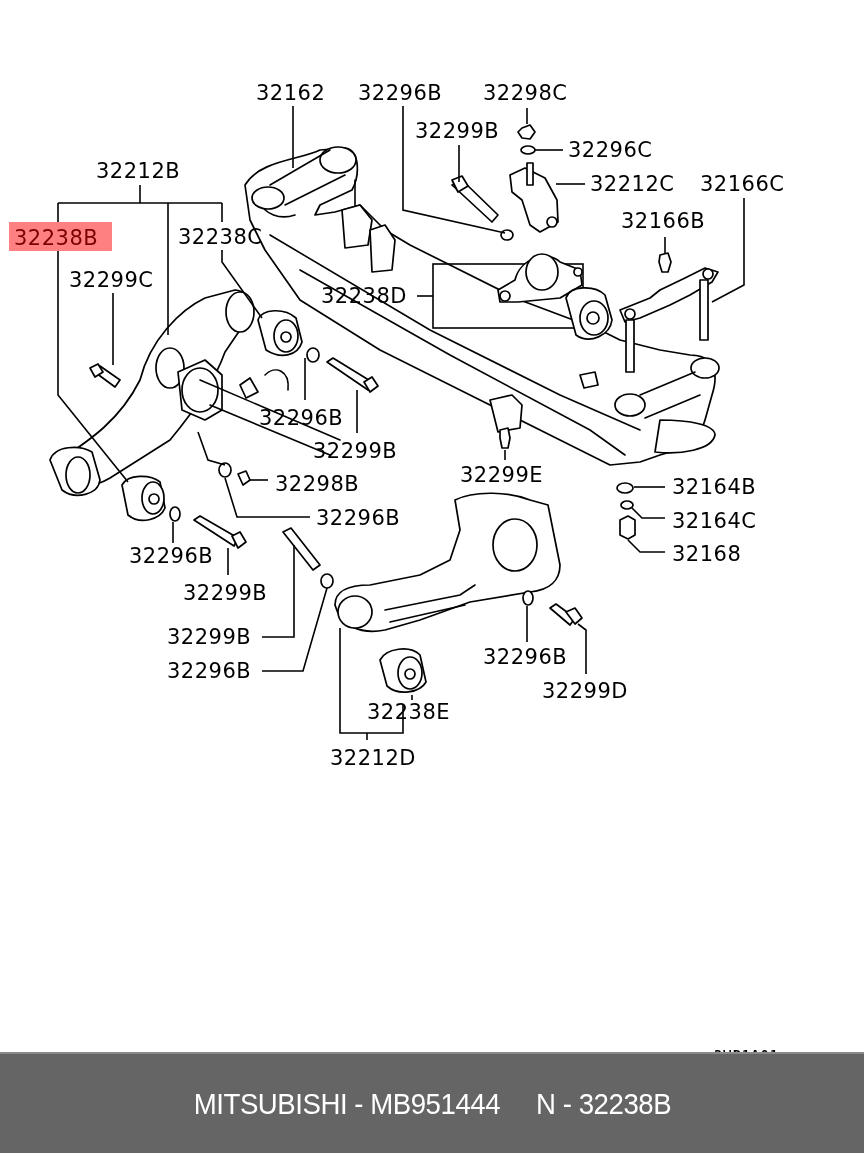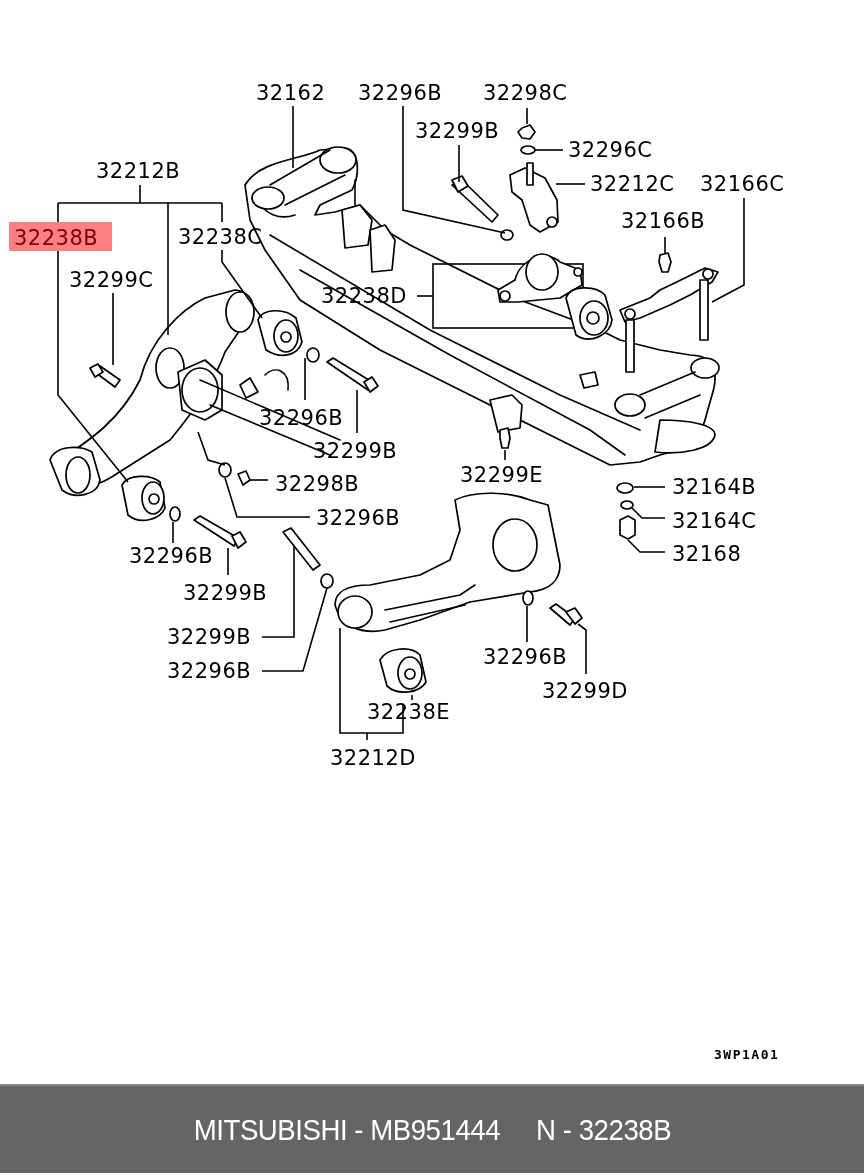--- a/index.html
+++ b/index.html
@@ -5,21 +5,21 @@
   html, body { margin:0; padding:0; background:#ffffff; }
   body { width:864px; height:1175px; position:relative; overflow:hidden; font-family:"Liberation Sans", sans-serif; }
   #diagram { position:absolute; left:0; top:0; width:864px; height:1088px; }
   .lbl { font-family:"DejaVu Sans", sans-serif; font-size:21px; fill:#000; letter-spacing:0.5px; }
   .lbl-hl { fill:#7a0000; }
   .hl-box { fill:#ff8080; }
   .ln { stroke:#000; stroke-width:1.6; fill:none; }
   .pt { stroke:#000; stroke-width:1.7; fill:#fff; stroke-linejoin:round; }
   .pt-nf { stroke:#000; stroke-width:1.6; fill:none; stroke-linecap:round; }
   .code { font-family:"DejaVu Sans Mono", monospace; font-size:13px; font-weight:bold; fill:#000; letter-spacing:1.5px; }
-  #footer { position:absolute; left:0; top:1084px; width:864px; height:89px; background:#656565; border-top:2px solid #8a8a8a; box-sizing:border-box;
+  #footer { position:absolute; left:0; top:1052px; width:864px; height:101px; background:#656565; border-top:2px solid #8a8a8a; box-sizing:border-box;
             display:flex; align-items:center; justify-content:center; }
   #footer-text { color:#ffffff; font-family:"Liberation Sans", sans-serif; font-size:30px; letter-spacing:-0.5px; white-space:pre; transform:scaleX(0.92); }
 </style>
 </head>
 <body>
 
 <svg id="diagram" viewBox="0 0 864 1088" xmlns="http://www.w3.org/2000/svg">
 
   <g>
     <path class="pt" d="M245,185 C260,160 300,160 320,150 L345,148 C360,150 360,175 352,190 L320,205 L315,215 L335,212 L360,205 L385,230 L410,245 L520,300 L600,330 L620,340 L660,350 L690,355 C712,355 720,370 712,395 L705,420 C700,440 680,450 660,455 L640,462 L610,465 L560,440 L470,395 L380,350 L300,300 L265,250 L250,220 Z"></path>

